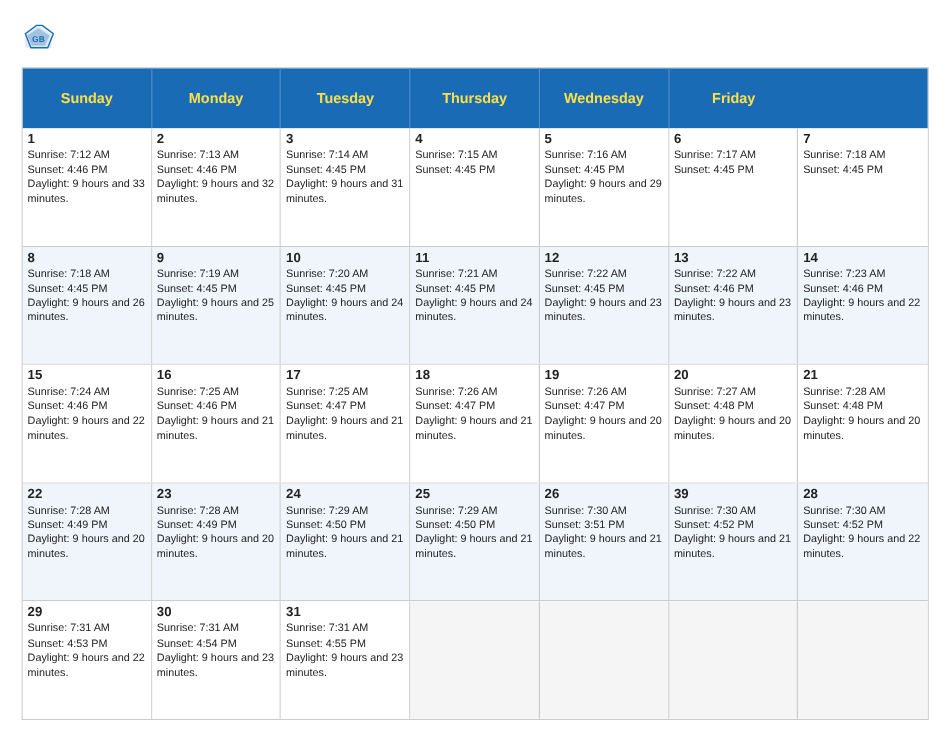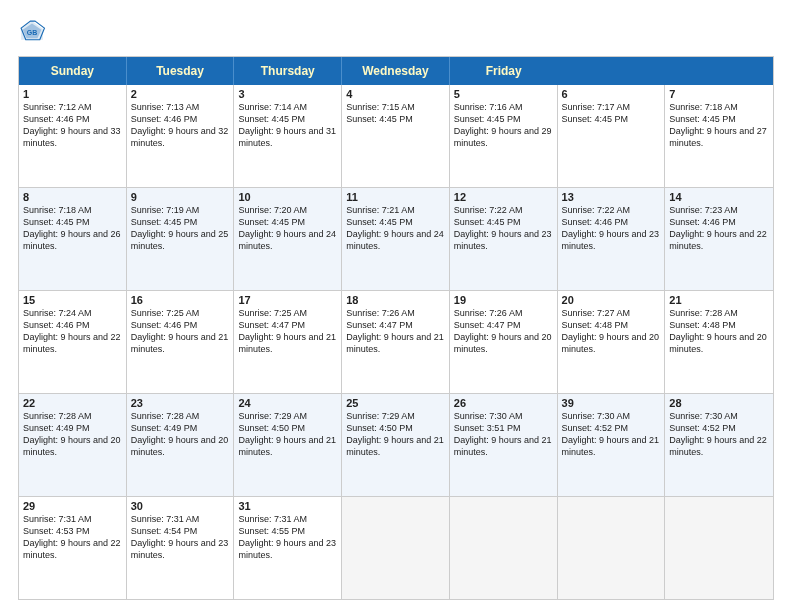--- a/index.html
+++ b/index.html
@@ -58,24 +58,24 @@
       display: flex;
       flex-direction: column;
       border: 1px solid #ccc;
     }
     .cal-header-row {
       display: grid;
       grid-template-columns: repeat(7, 1fr);
       background: #1a6bb5;
     }
     .cal-header-cell {
-      color: #fef9c3;
+      color: #fde047;
       font-weight: bold;
       font-size: 12px;
-      padding: 7px 4px;
+      padding: 18px 4px;
       text-align: center;
       border-right: 1px solid #4a8ecc;
     }
     .cal-header-cell:last-child { border-right: none; }
     .cal-body {
       flex: 1;
       display: flex;
       flex-direction: column;
     }
     .cal-row {
@@ -125,20 +125,21 @@
     </div>
     <div class="title-block">
       <div class="main-title"></div>
       <div class="subtitle"></div>
     </div>
   </div>
 
   <div class="calendar">
     <div class="cal-header-row">
     <div class="cal-header-cell">Sunday</div>
+        <div class="cal-header-cell">Monday</div>
         <div class="cal-header-cell">Tuesday</div>
         <div class="cal-header-cell">Thursday</div>
         <div class="cal-header-cell">Wednesday</div>
         <div class="cal-header-cell">Friday</div>
       </div>
     <div class="cal-body">
     <div class="cal-row">
           <div class="cal-cell">
         <div class="day-num">1</div>
         <div class="cell-line">Sunrise: 7:12 AM</div>
@@ -170,21 +171,20 @@
       </div>
           <div class="cal-cell">
         <div class="day-num">6</div>
         <div class="cell-line">Sunrise: 7:17 AM</div>
         <div class="cell-line">Sunset: 4:45 PM</div>
       </div>
           <div class="cal-cell">
         <div class="day-num">7</div>
         <div class="cell-line">Sunrise: 7:18 AM</div>
         <div class="cell-line">Sunset: 4:45 PM</div>
-        <div class="cell-line">Daylight: 9 hours and 27 minutes.</div>
       </div>
         </div>
         <div class="cal-row">
           <div class="cal-cell">
         <div class="day-num">8</div>
         <div class="cell-line">Sunrise: 7:18 AM</div>
         <div class="cell-line">Sunset: 4:45 PM</div>
         <div class="cell-line">Daylight: 9 hours and 26 minutes.</div>
       </div>
           <div class="cal-cell">

